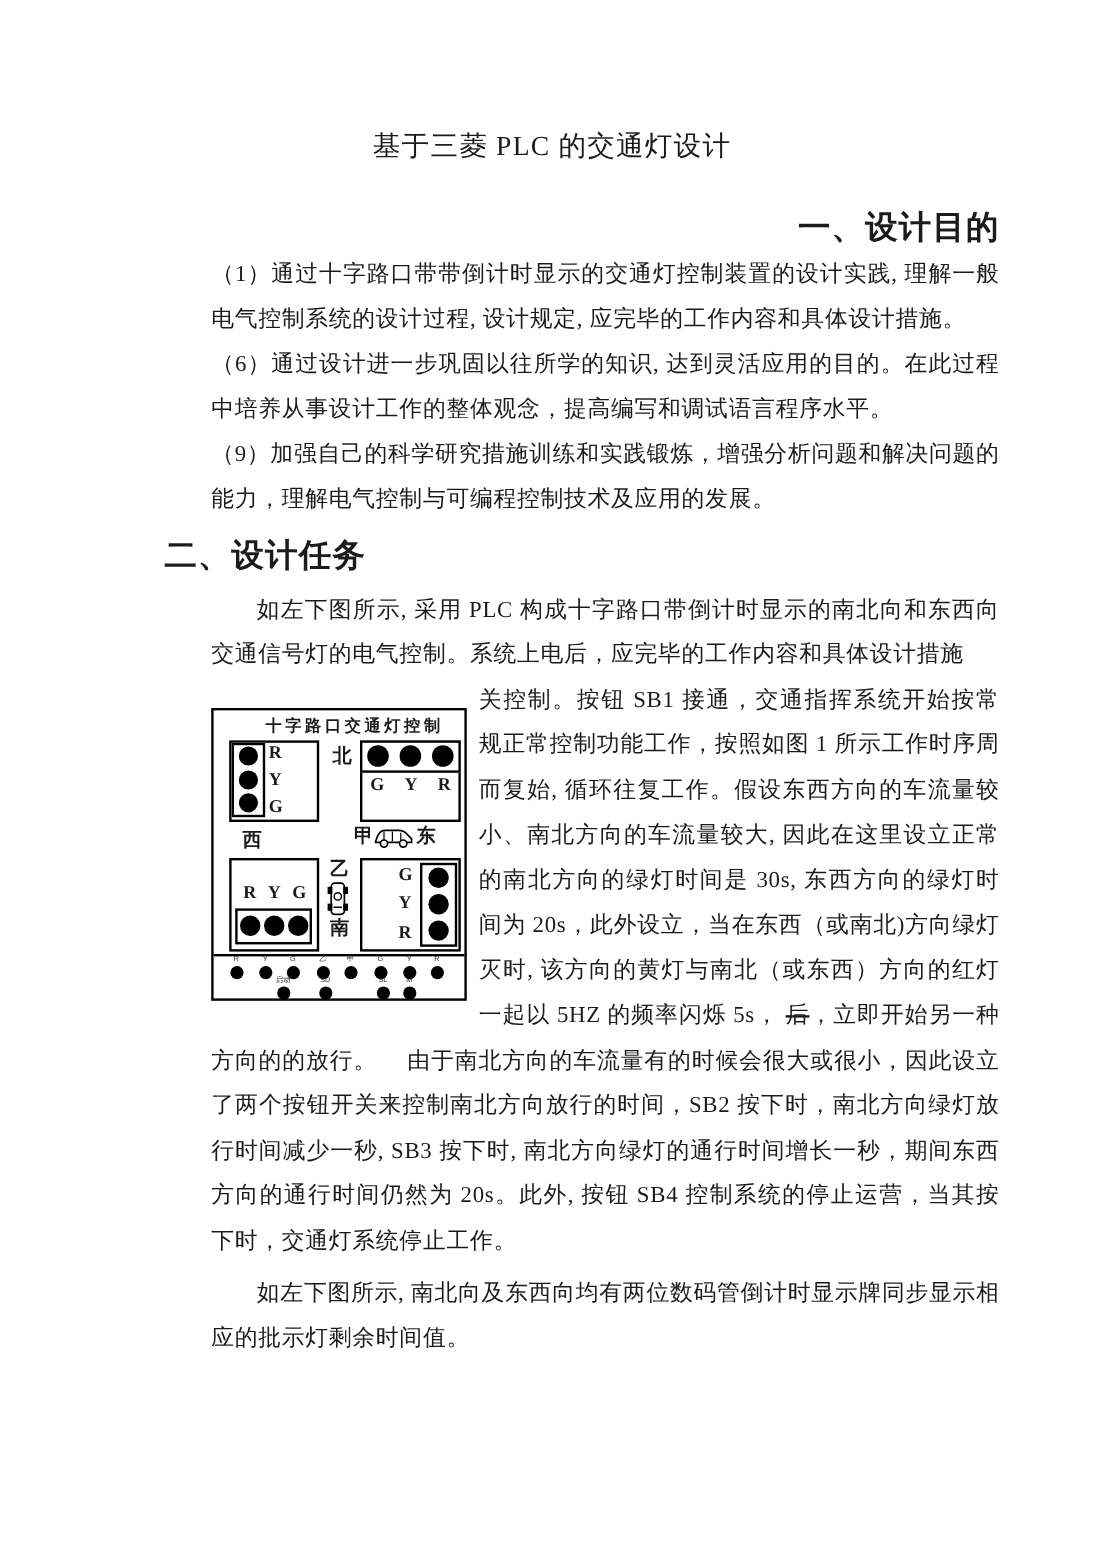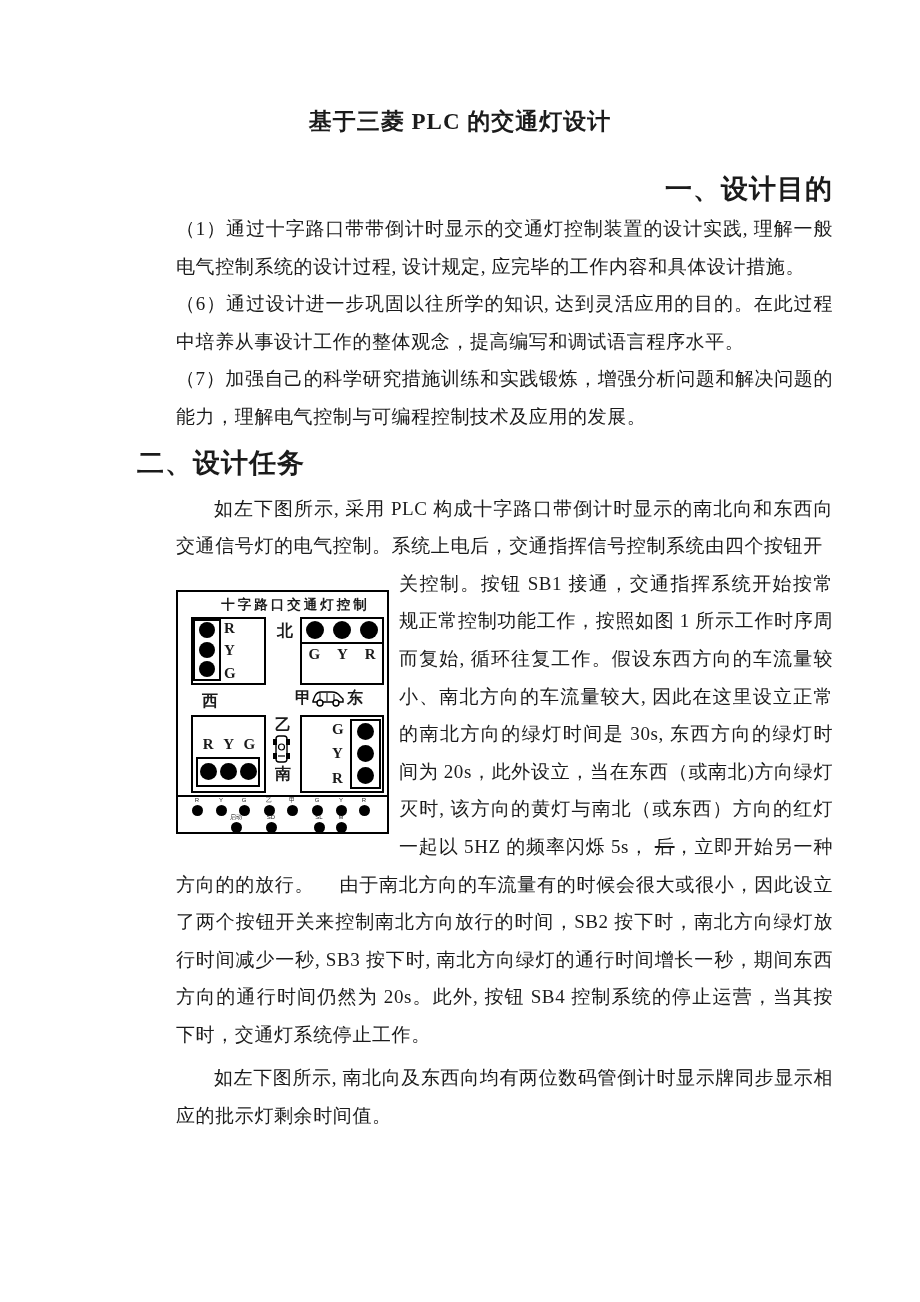--- a/index.html
+++ b/index.html
@@ -5,21 +5,21 @@
   html,body{margin:0;padding:0;background:#ffffff;}
   body{
     width:920px;height:1302px;position:relative;
     font-family:"Liberation Serif", serif;
     color:#1b1b1b;
   }
   .content{padding:106px 87px 0 176px;}
   .doc-title{
     margin-left:-89px;               
     text-align:center;
-    font-size:23px;font-weight:bold;line-height:32px;letter-spacing:1px;
+    font-size:23px;font-weight:normal;line-height:32px;letter-spacing:1px;
   }
   h1.sec{
     font-family:"Liberation Sans", sans-serif;
     font-size:27px;font-weight:bold;line-height:30px;
     margin:12px 0 0 -39px;letter-spacing:1px;
   }
   h1.sec.first{margin-top:36px;text-align:right;}
   h2.sub{
     font-family:"Liberation Sans", sans-serif;
     font-size:19px;font-weight:bold;line-height:24px;
@@ -69,25 +69,25 @@
 <body>
 
 <div class="content">
 
   <div class="doc-title">基于三菱 PLC 的交通灯设计</div>
 
   <h1 class="sec first">一、设计目的</h1>
 
   <p class="body m6">（1）通过十字路口带带倒计时显示的交通灯控制装置的设计实践, 理解一般电气控制系统的设计过程, 设计规定, 应完毕的工作内容和具体设计措施。</p>
   <p class="body">（6）通过设计进一步巩固以往所学的知识, 达到灵活应用的目的。在此过程中培养从事设计工作的整体观念，提高编写和调试语言程序水平。</p>
-  <p class="body">（7）加强自己的科学研究措施训练和实践锻炼，增强分析问题和解决问题的能力，理解电气控制与可编程控制技术及应用的发展。</p>
+  <p class="body">（9）加强自己的科学研究措施训练和实践锻炼，增强分析问题和解决问题的能力，理解电气控制与可编程控制技术及应用的发展。</p>
 
   <h1 class="sec">二、设计任务</h1>
 
-  <p class="body indent m12">如左下图所示, 采用 PLC 构成十字路口带倒计时显示的南北向和东西向交通信号灯的电气控制。系统上电后，交通指挥信号控制系统由四个按钮开</p>
+  <p class="body indent m12">如左下图所示, 采用 PLC 构成十字路口带倒计时显示的南北向和东西向交通信号灯的电气控制。系统上电后，应完毕的工作内容和具体设计措施</p>
 
   <div class="clearfix">
 
     <div class="fig">
       <div class="fig-title">十字路口交通灯控制</div>
 
       <div class="quad" style="left:13px;top:25px;width:75px;height:68px;"></div>
       <div class="lampbox v" style="left:15px;top:27px;width:28px;height:62px;">
         <div class="lamp lamp16"></div>
         <div class="lamp lamp16"></div>

